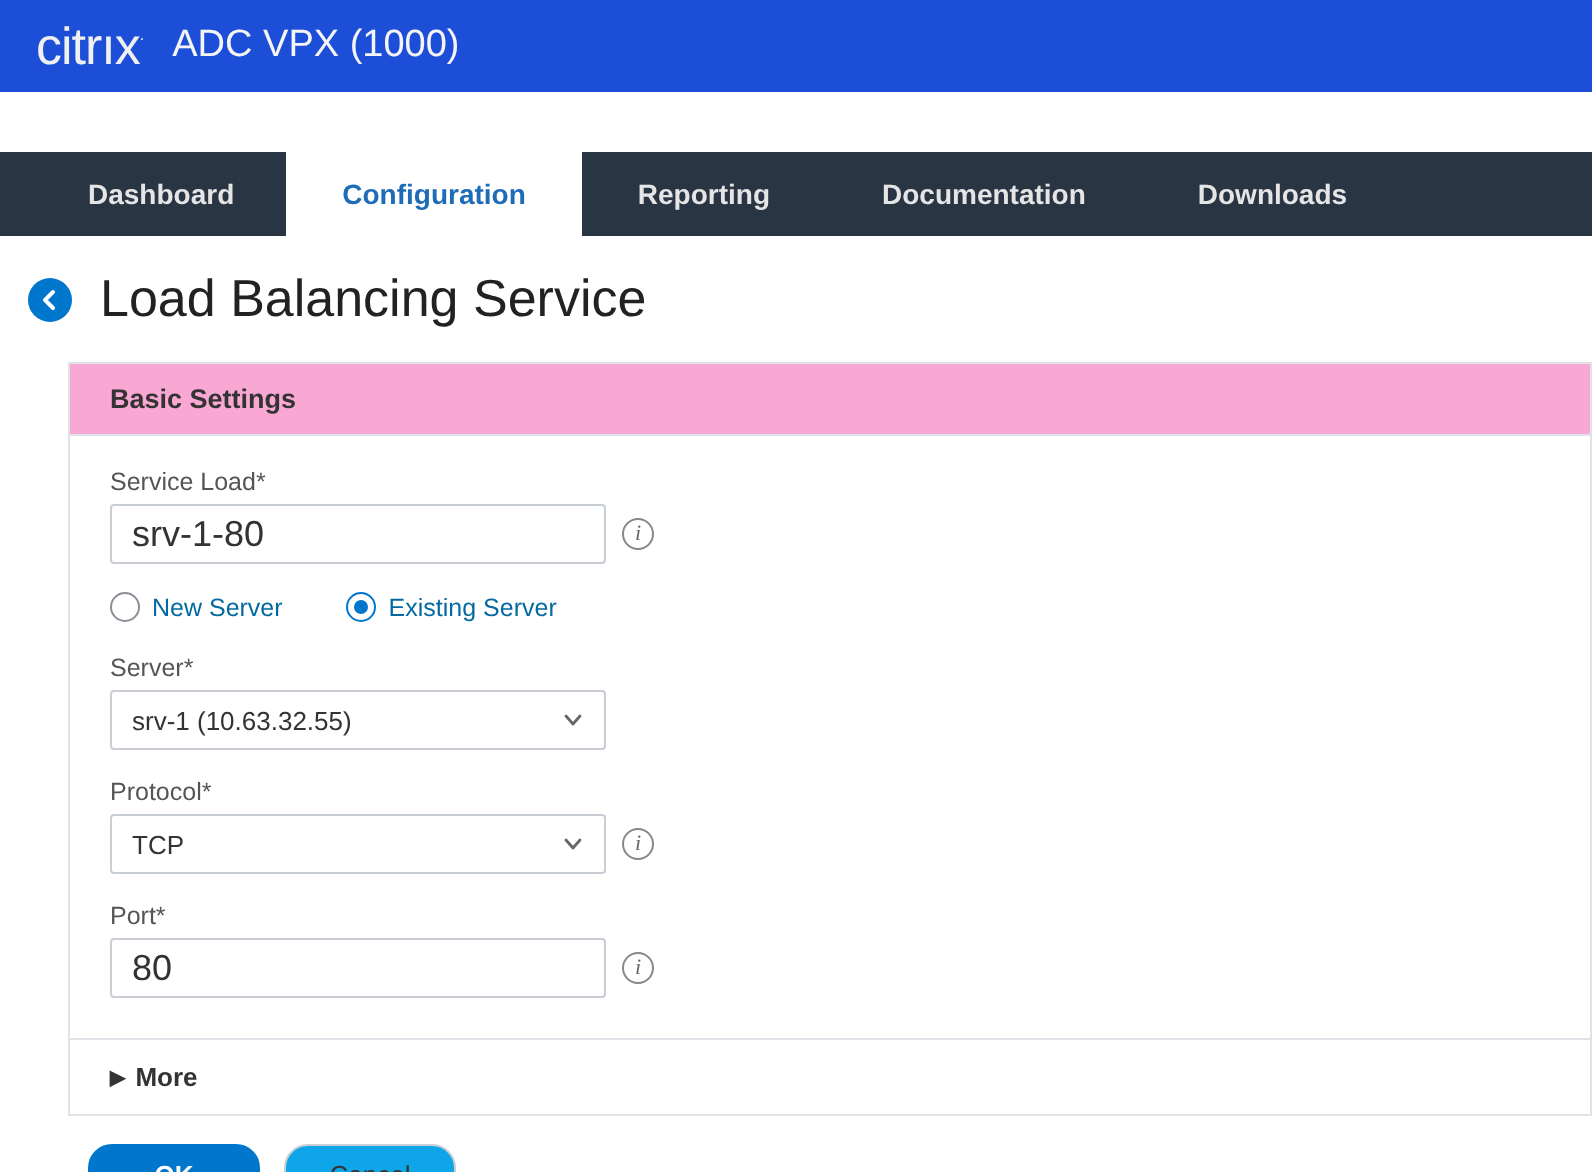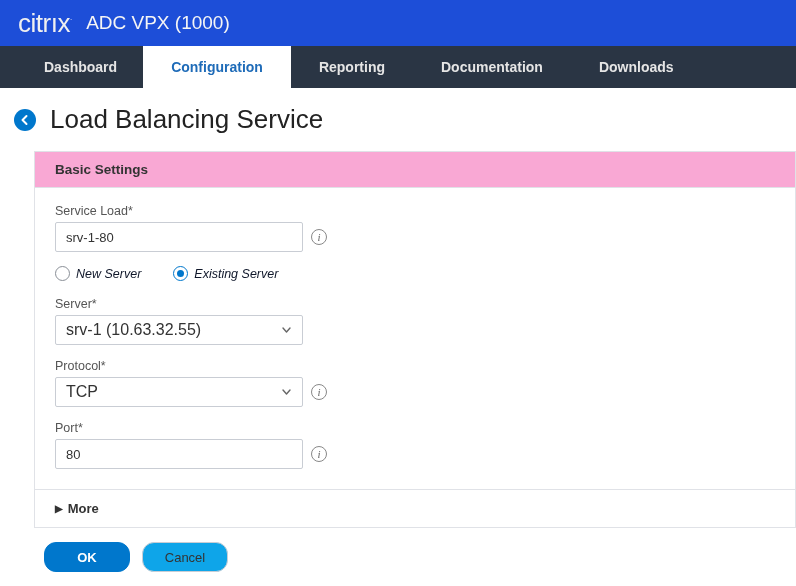--- a/index.html
+++ b/index.html
@@ -38,20 +38,21 @@
     font-size: 19px;
     font-weight: 400;
     margin-left: 14px;
     color: #f5f5f5;
   }
   .navbar {
     background: #2a3544;
     display: flex;
     height: 42px;
     align-items: stretch;
+    margin-top: 30px;
   }
   .nav-item {
     color: #e5e5e5;
     padding: 0 28px;
     display: flex;
     align-items: center;
     font-size: 14px;
     font-weight: 600;
     cursor: pointer;
   }
@@ -108,30 +109,30 @@
   .field-row { margin-bottom: 14px; }
   .inline-field {
     display: flex;
     align-items: center;
     gap: 8px;
   }
   input[type="text"] {
     border: 1px solid #c9cdd4;
     border-radius: 2px;
     padding: 6px 10px;
-    font-size: 13px;
+    font-size: 18px;
     width: 248px;
     height: 30px;
     color: #333;
   }
   .select {
     border: 1px solid #c9cdd4;
     border-radius: 2px;
     padding: 6px 10px;
-    font-size: 16px;
+    font-size: 13px;
     width: 248px;
     height: 30px;
     display: flex;
     align-items: center;
     justify-content: space-between;
     cursor: pointer;
     color: #333;
     gap: 18px;
   }
   .select .chev {
@@ -156,23 +157,22 @@
     display: flex;
     gap: 32px;
     margin: 6px 0 16px 0;
     align-items: center;
   }
   .radio-opt {
     display: flex;
     align-items: center;
     gap: 6px;
     font-size: 12.5px;
-    color: #0f172a;
-    cursor: pointer;
-    font-style: italic;
+    color: #0369a1;
+    cursor: pointer;
   }
   .radio-circle {
     width: 15px;
     height: 15px;
     border: 1.5px solid #8a8f97;
     border-radius: 50%;
     display: flex;
     align-items: center;
     justify-content: center;
     flex-shrink:0;

